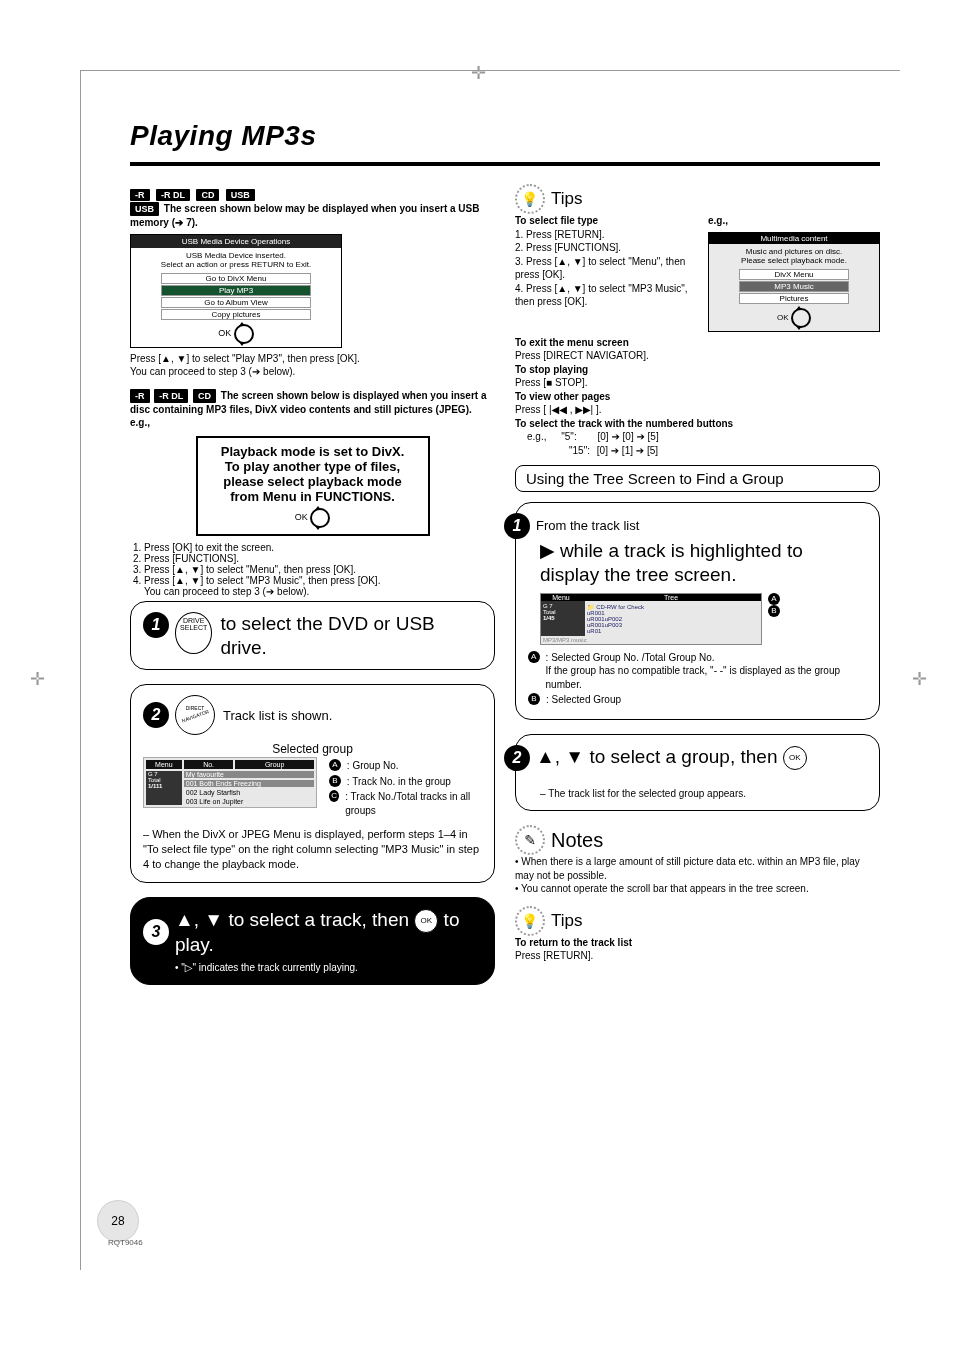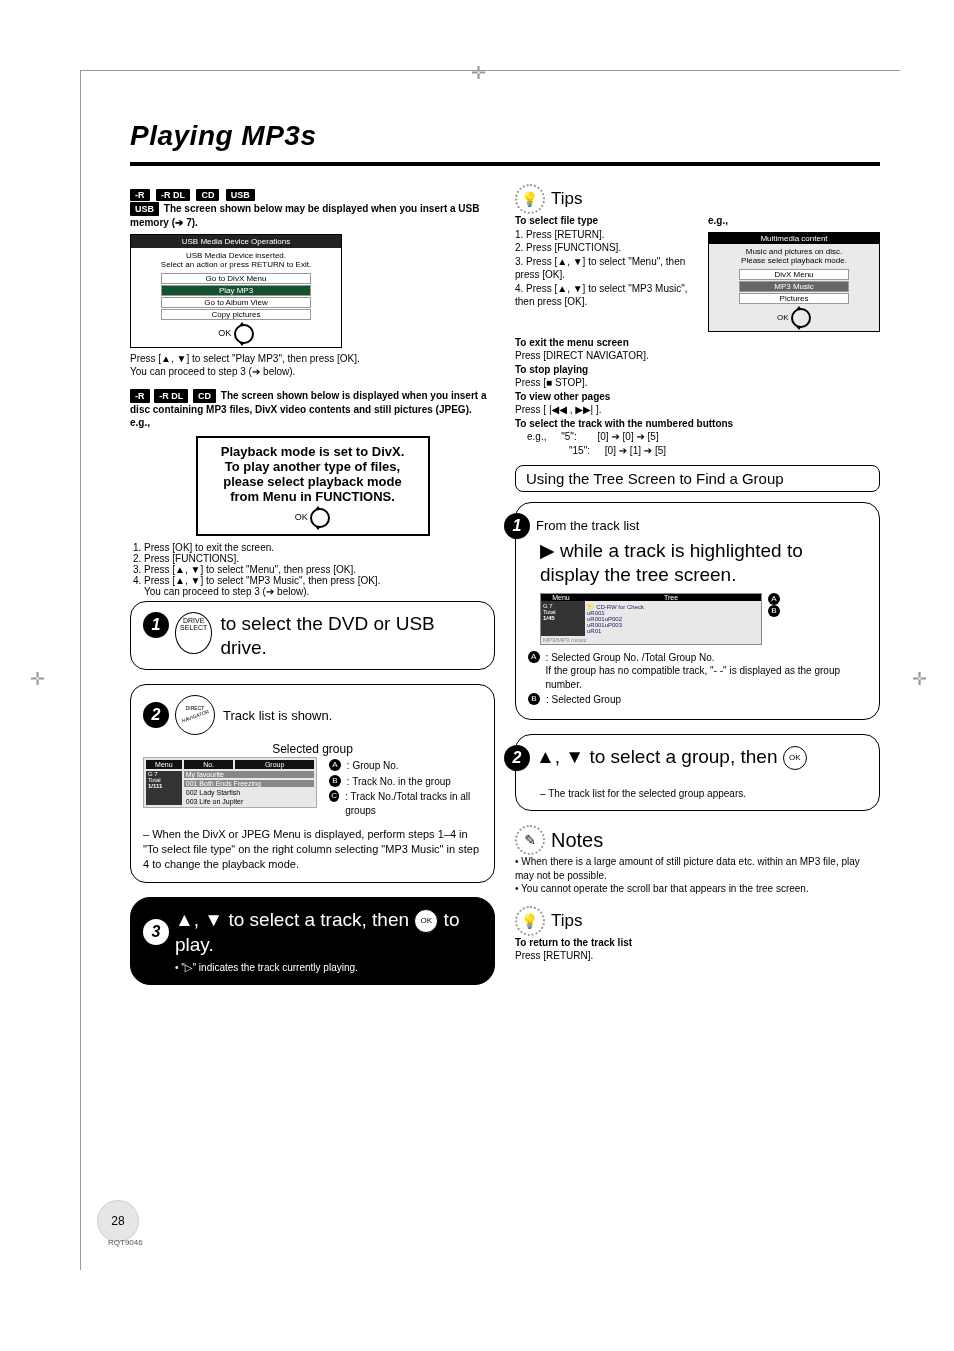--- a/index.html
+++ b/index.html
@@ -226,21 +226,21 @@
 
         <div class="txt"><b>To exit the menu screen</b><br><span>Press [DIRECT NAVIGATOR].</span></div>
         <div class="txt"><b>To stop playing</b><br><span>Press [■ STOP].</span></div>
         <div class="txt"><b>To view other pages</b><br><span>Press [ |◀◀ , ▶▶| ].</span></div>
         <div class="txt">
           <b>To select the track with the numbered buttons</b><br>
           <span style="margin-left:12px">e.g.,</span>
           <span style="margin-left:12px">"5":</span>
           <span style="margin-left:18px">[0] ➔ [0] ➔ [5]</span><br>
           <span style="margin-left:54px">"15":</span>
-          <span style="margin-left:12px">[0] ➔ [1] ➔ [5]</span>
+          <span style="margin-left:4px">[0] ➔ [1] ➔ [5]</span>
         </div>
 
         <div class="sect-title">Using the Tree Screen to Find a Group</div>
 
         <div class="big-step">
           <div class="flexrow" style="align-items:center;margin-left:-24px;">
             <span class="step-circle">1</span>
             <span class="txt" style="font-size:13px">From the track list</span>
           </div>
           <div class="headline" style="margin-left:12px">▶ while a track is highlighted to display the tree screen.</div>

